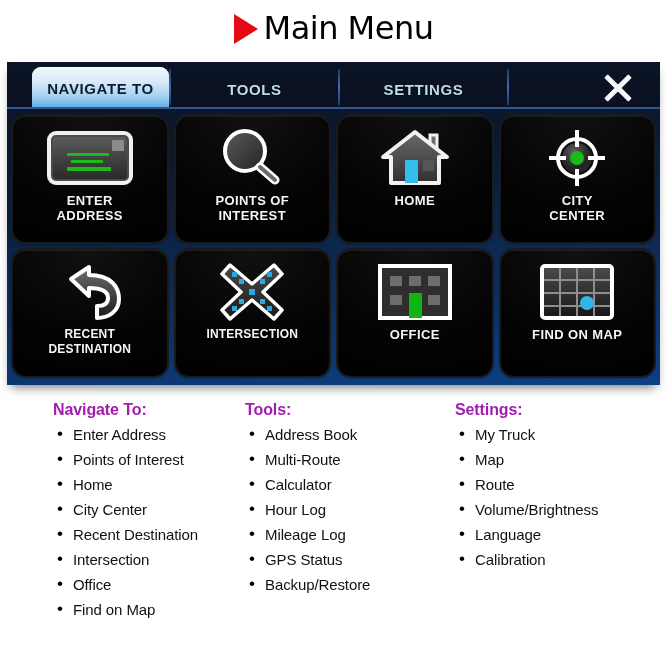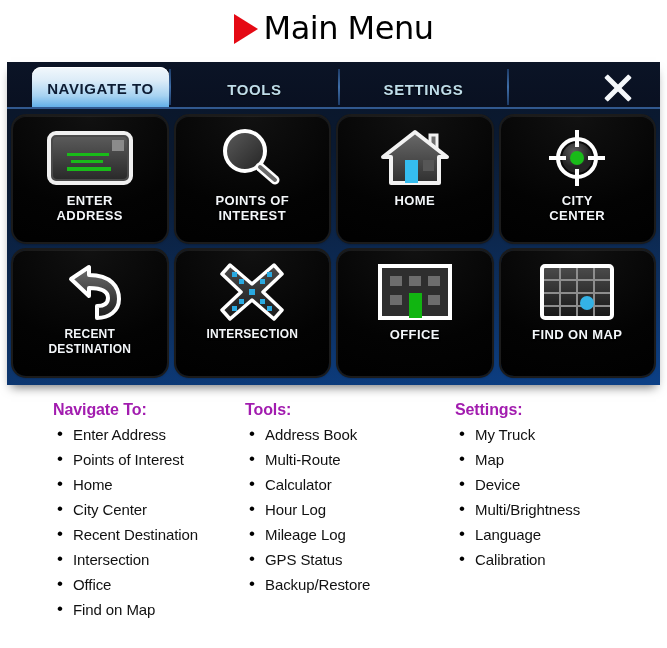--- a/index.html
+++ b/index.html
@@ -448,20 +448,20 @@
       <li>GPS Status</li>
       <li>Backup/Restore</li>
     </ul>
   </div>
 
   <div class="list-col col-3">
     <div class="list-head">Settings:</div>
     <ul class="list">
       <li>My Truck</li>
       <li>Map</li>
-      <li>Device</li>
-      <li>Multi/Brightness</li>
+      <li>Route</li>
+      <li>Volume/Brightness</li>
       <li>Language</li>
       <li>Calibration</li>
     </ul>
   </div>
 
 </div>
 
 </body></html>

